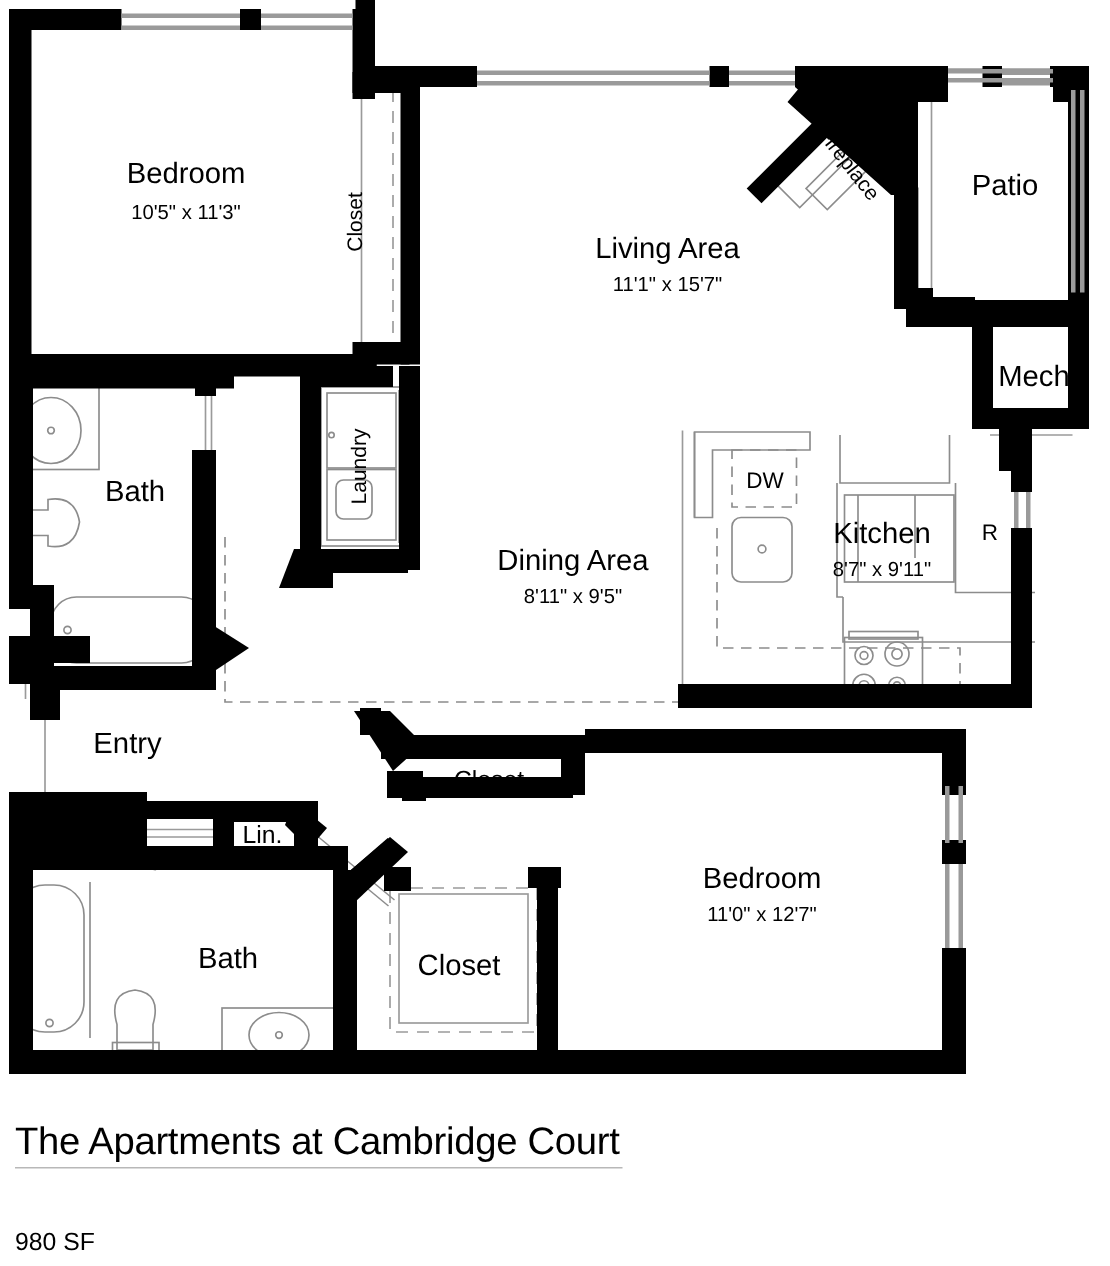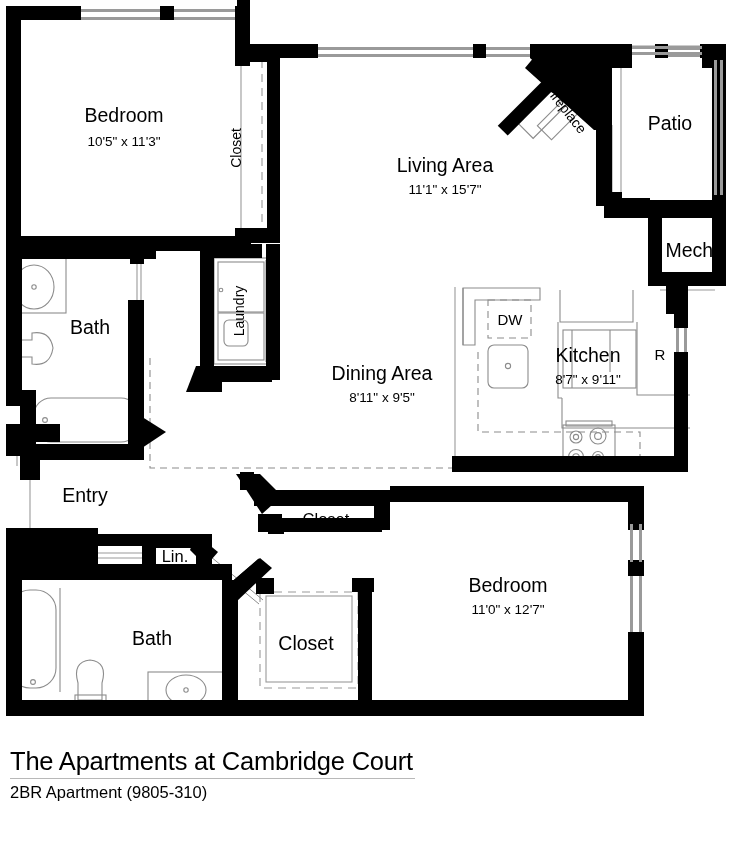--- a/index.html
+++ b/index.html
@@ -368,17 +368,16 @@
 
       <text class="appl-lbl" x="510" y="325">DW</text>
 
       <text class="appl-lbl" x="660" y="360">R</text>
     </g>
 
   </svg>
 
   <div class="titleblock">
     <div class="title-main">The Apartments at Cambridge Court</div>
-    <div class="title-sub">2BR Apartment (9805-310)</div>
     <div class="title-sf">980 SF</div>
   </div>
 
 </div>
 
 </body></html>

